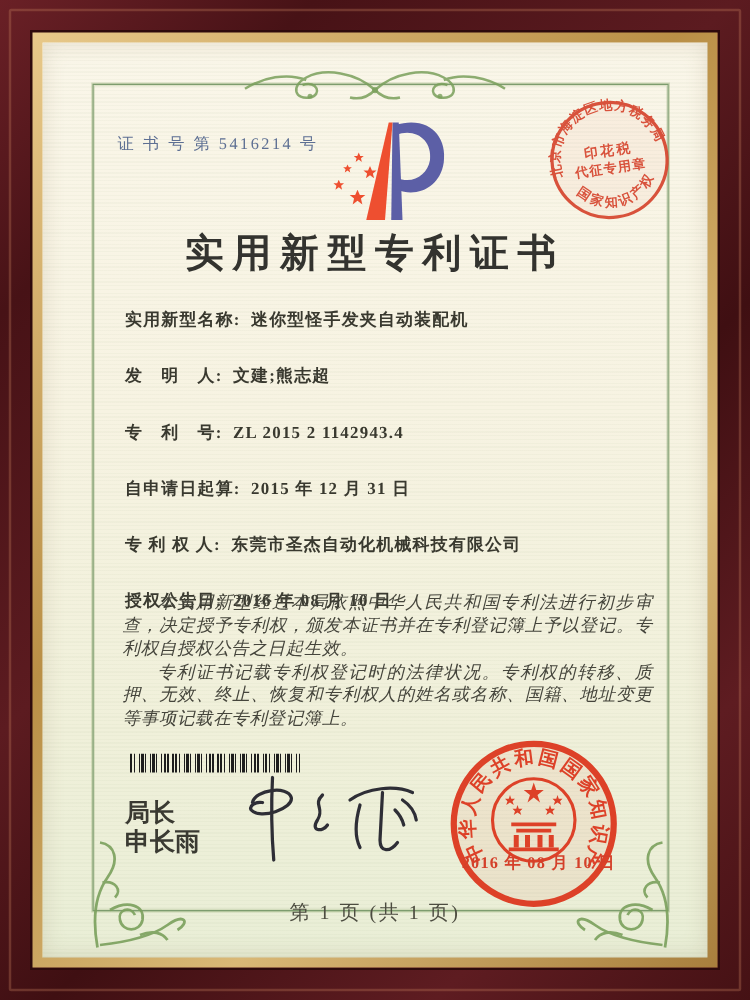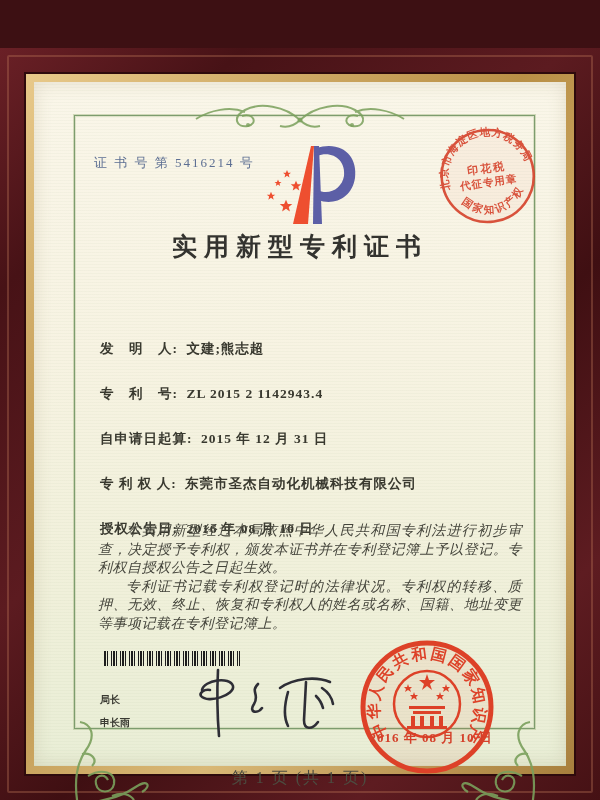--- a/index.html
+++ b/index.html
@@ -1,50 +1,50 @@
 <!DOCTYPE html>
 <html><head>
 <meta charset="utf-8">
 <style>
   html,body{margin:0;padding:0;}
   body{width:600px;height:800px;position:relative;font-family:"Liberation Serif","DejaVu Serif",serif;overflow:hidden;background:#3d1013;}
 
   
   .frame{position:absolute;inset:0;
-    background:linear-gradient(135deg,#6a2026 0%,#471216 18%,#5c1b20 42%,#3f0f12 60%,#5e1c21 82%,#451114 100%);margin-top:48px;}
+    background:linear-gradient(135deg,#6a2026 0%,#471216 18%,#5c1b20 42%,#3f0f12 60%,#5e1c21 82%,#451114 100%);}
   .frame-bevel{position:absolute;inset:7px;border:2px solid rgba(190,120,90,.35);border-radius:2px;}
   .gold-trim{position:absolute;inset:26px;background:linear-gradient(135deg,#e8c98a,#b98f46 40%,#d9b876 70%,#a87f3d);box-shadow:0 0 0 2px #2e0a0c;}
   .paper{position:absolute;inset:34px;background:
     repeating-linear-gradient(0deg,rgba(150,170,130,.06) 0 1px,transparent 1px 3px),
     linear-gradient(180deg,#faf6e9 0%,#f7f3e2 40%,#f0f0da 75%,#e9eed6 100%);
     box-shadow:inset 0 0 18px rgba(120,100,60,.18);}
 
   
   .green-border{position:absolute;left:40px;right:31px;top:33px;bottom:37px;
     border:1.5px solid #7d9c6e;box-shadow:0 0 0 1px rgba(170,190,140,.5), inset 0 0 0 1px rgba(170,190,140,.35);}
   .ornament{position:absolute;color:#7aa05c;}
   .ornament svg{display:block;}
 
   
   .certno{position:absolute;left:60px;top:72px;font-size:13px;letter-spacing:2px;color:#5d6f93;}
   .logo{position:absolute;left:218px;top:58px;}
   .tax-stamp{position:absolute;left:398px;top:38px;transform:rotate(-8deg);opacity:.92;}
-  .title{position:absolute;left:0;right:0;top:148px;text-align:center;font-size:25px;font-weight:bold;
+  .title{position:absolute;left:0;right:0;top:148px;text-align:center;font-size:31px;font-weight:bold;
     letter-spacing:7px;color:#33332f;}
 
   .field{position:absolute;left:66px;font-size:13.5px;color:#39392f;font-weight:bold;letter-spacing:1px;white-space:nowrap;}
   .field .lbl{margin-right:4px;}
   .paras{position:absolute;left:64px;width:424px;top:440px;font-size:14px;line-height:18.5px;
     color:#45453c;text-align:justify;letter-spacing:.5px;}
   .paras p{margin:0;text-indent:2em;font-style:italic;}
 
   .barcode{position:absolute;left:70px;top:569px;width:136px;height:15px;
     background:repeating-linear-gradient(90deg,#1d1d1d 0 2px,transparent 2px 3px,#1d1d1d 3px 4px,transparent 4px 7px,#1d1d1d 7px 8px,transparent 8px 9px);}
 
-  .director{position:absolute;left:66px;top:606px;font-size:10px;font-weight:bold;color:#3a3a32;
+  .director{position:absolute;left:66px;top:606px;font-size:20px;font-weight:bold;color:#3a3a32;
     font-family:"Liberation Sans","DejaVu Sans",sans-serif;line-height:23px;}
   .signature{position:absolute;left:150px;top:580px;}
 
   .seal{position:absolute;left:318px;top:550px;}
   .seal-date{position:absolute;left:322px;top:647px;width:150px;text-align:center;font-size:13px;
     font-weight:bold;color:#d4402a;letter-spacing:1px;white-space:nowrap;}
 
   .footer{position:absolute;left:0;right:0;top:686px;text-align:center;font-size:16px;color:#4c4c40;letter-spacing:2px;}
 </style>
 </head>
@@ -133,20 +133,24 @@
         <text x="56" y="52" font-size="11" fill="#d6452e" font-weight="bold" text-anchor="middle" letter-spacing="2">印花税</text>
         <text x="56" y="66" font-size="10.5" fill="#d6452e" font-weight="bold" text-anchor="middle" letter-spacing="1">代征专用章</text>
         <text font-size="10.5" fill="#d6452e" font-weight="bold" letter-spacing="2">
           <textPath href="#taxBot" startOffset="8">国家知识产权局</textPath>
         </text>
       </svg>
     </div>
 
     <div class="title">实用新型专利证书</div>
 
+    <div class="field" style="top:213px;">
+      <span class="lbl">实用新型名称:</span>
+      <span class="val">迷你型怪手发夹自动装配机</span>
+    </div>
     <div class="field" style="top:258px;">
       <span class="lbl">发　明　人:</span>
       <span class="val">文建;熊志超</span>
     </div>
     <div class="field" style="top:303px;">
       <span class="lbl">专　利　号:</span>
       <span class="val">ZL 2015 2 1142943.4</span>
     </div>
     <div class="field" style="top:348px;">
       <span class="lbl">自申请日起算:</span>

